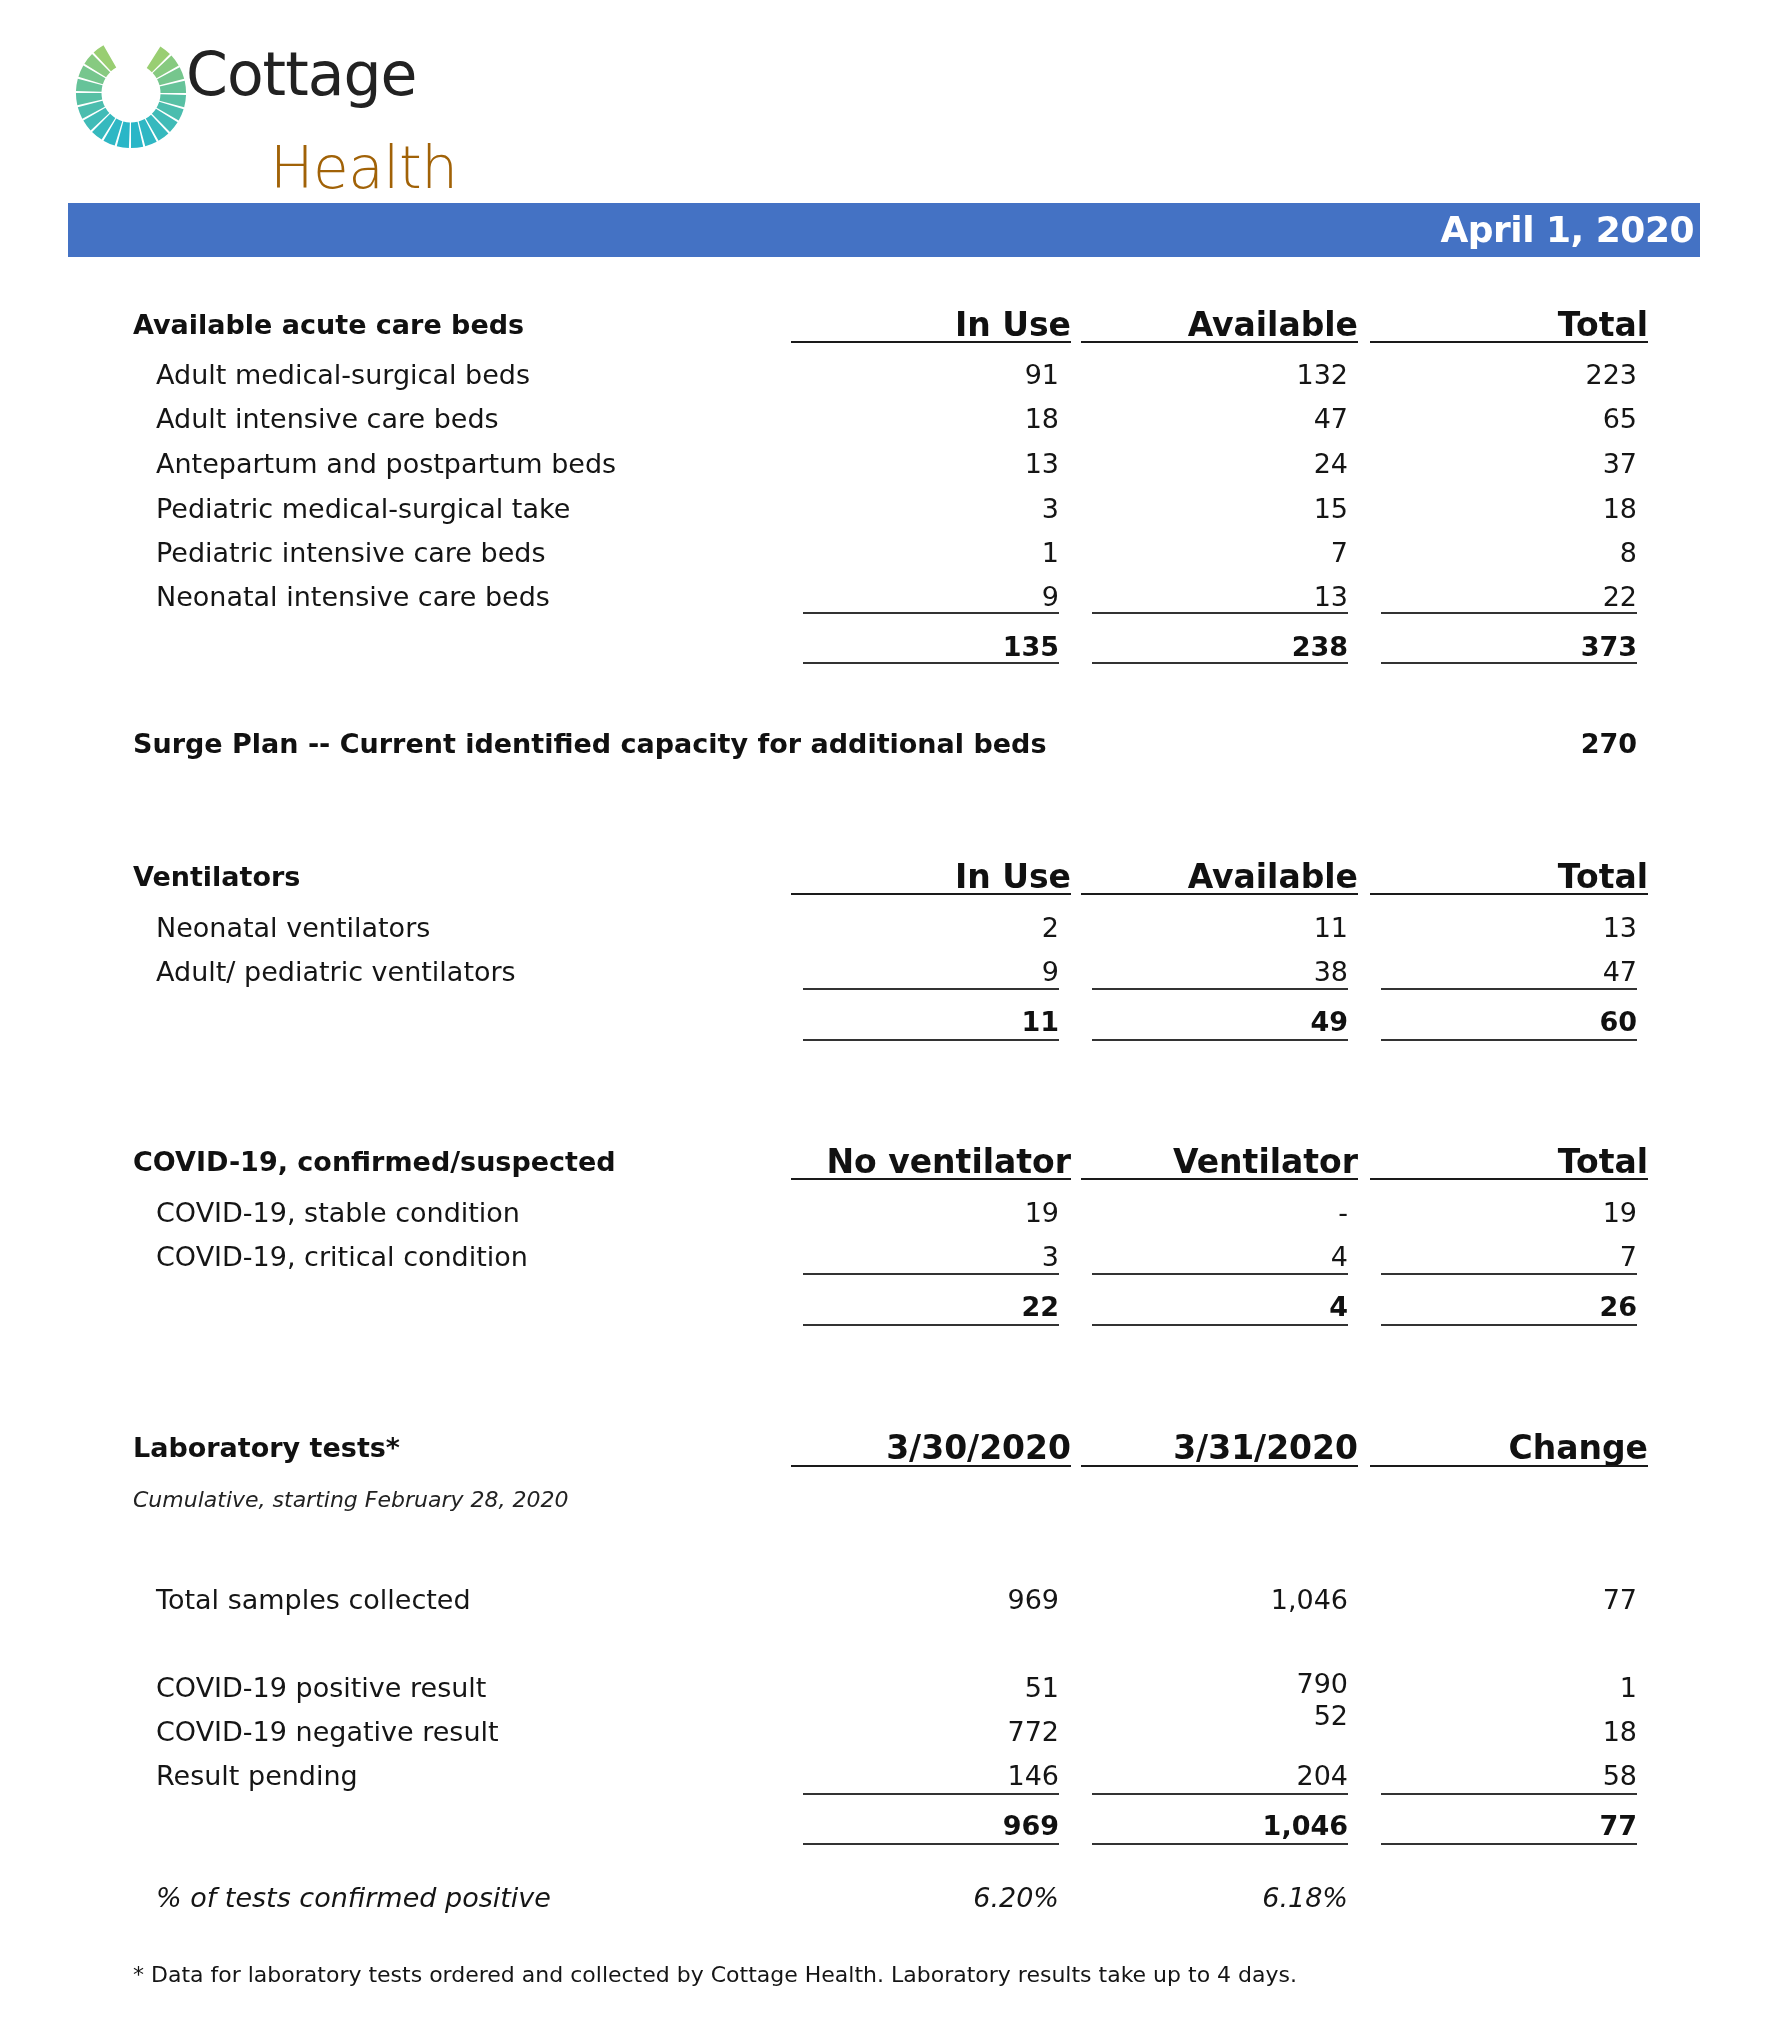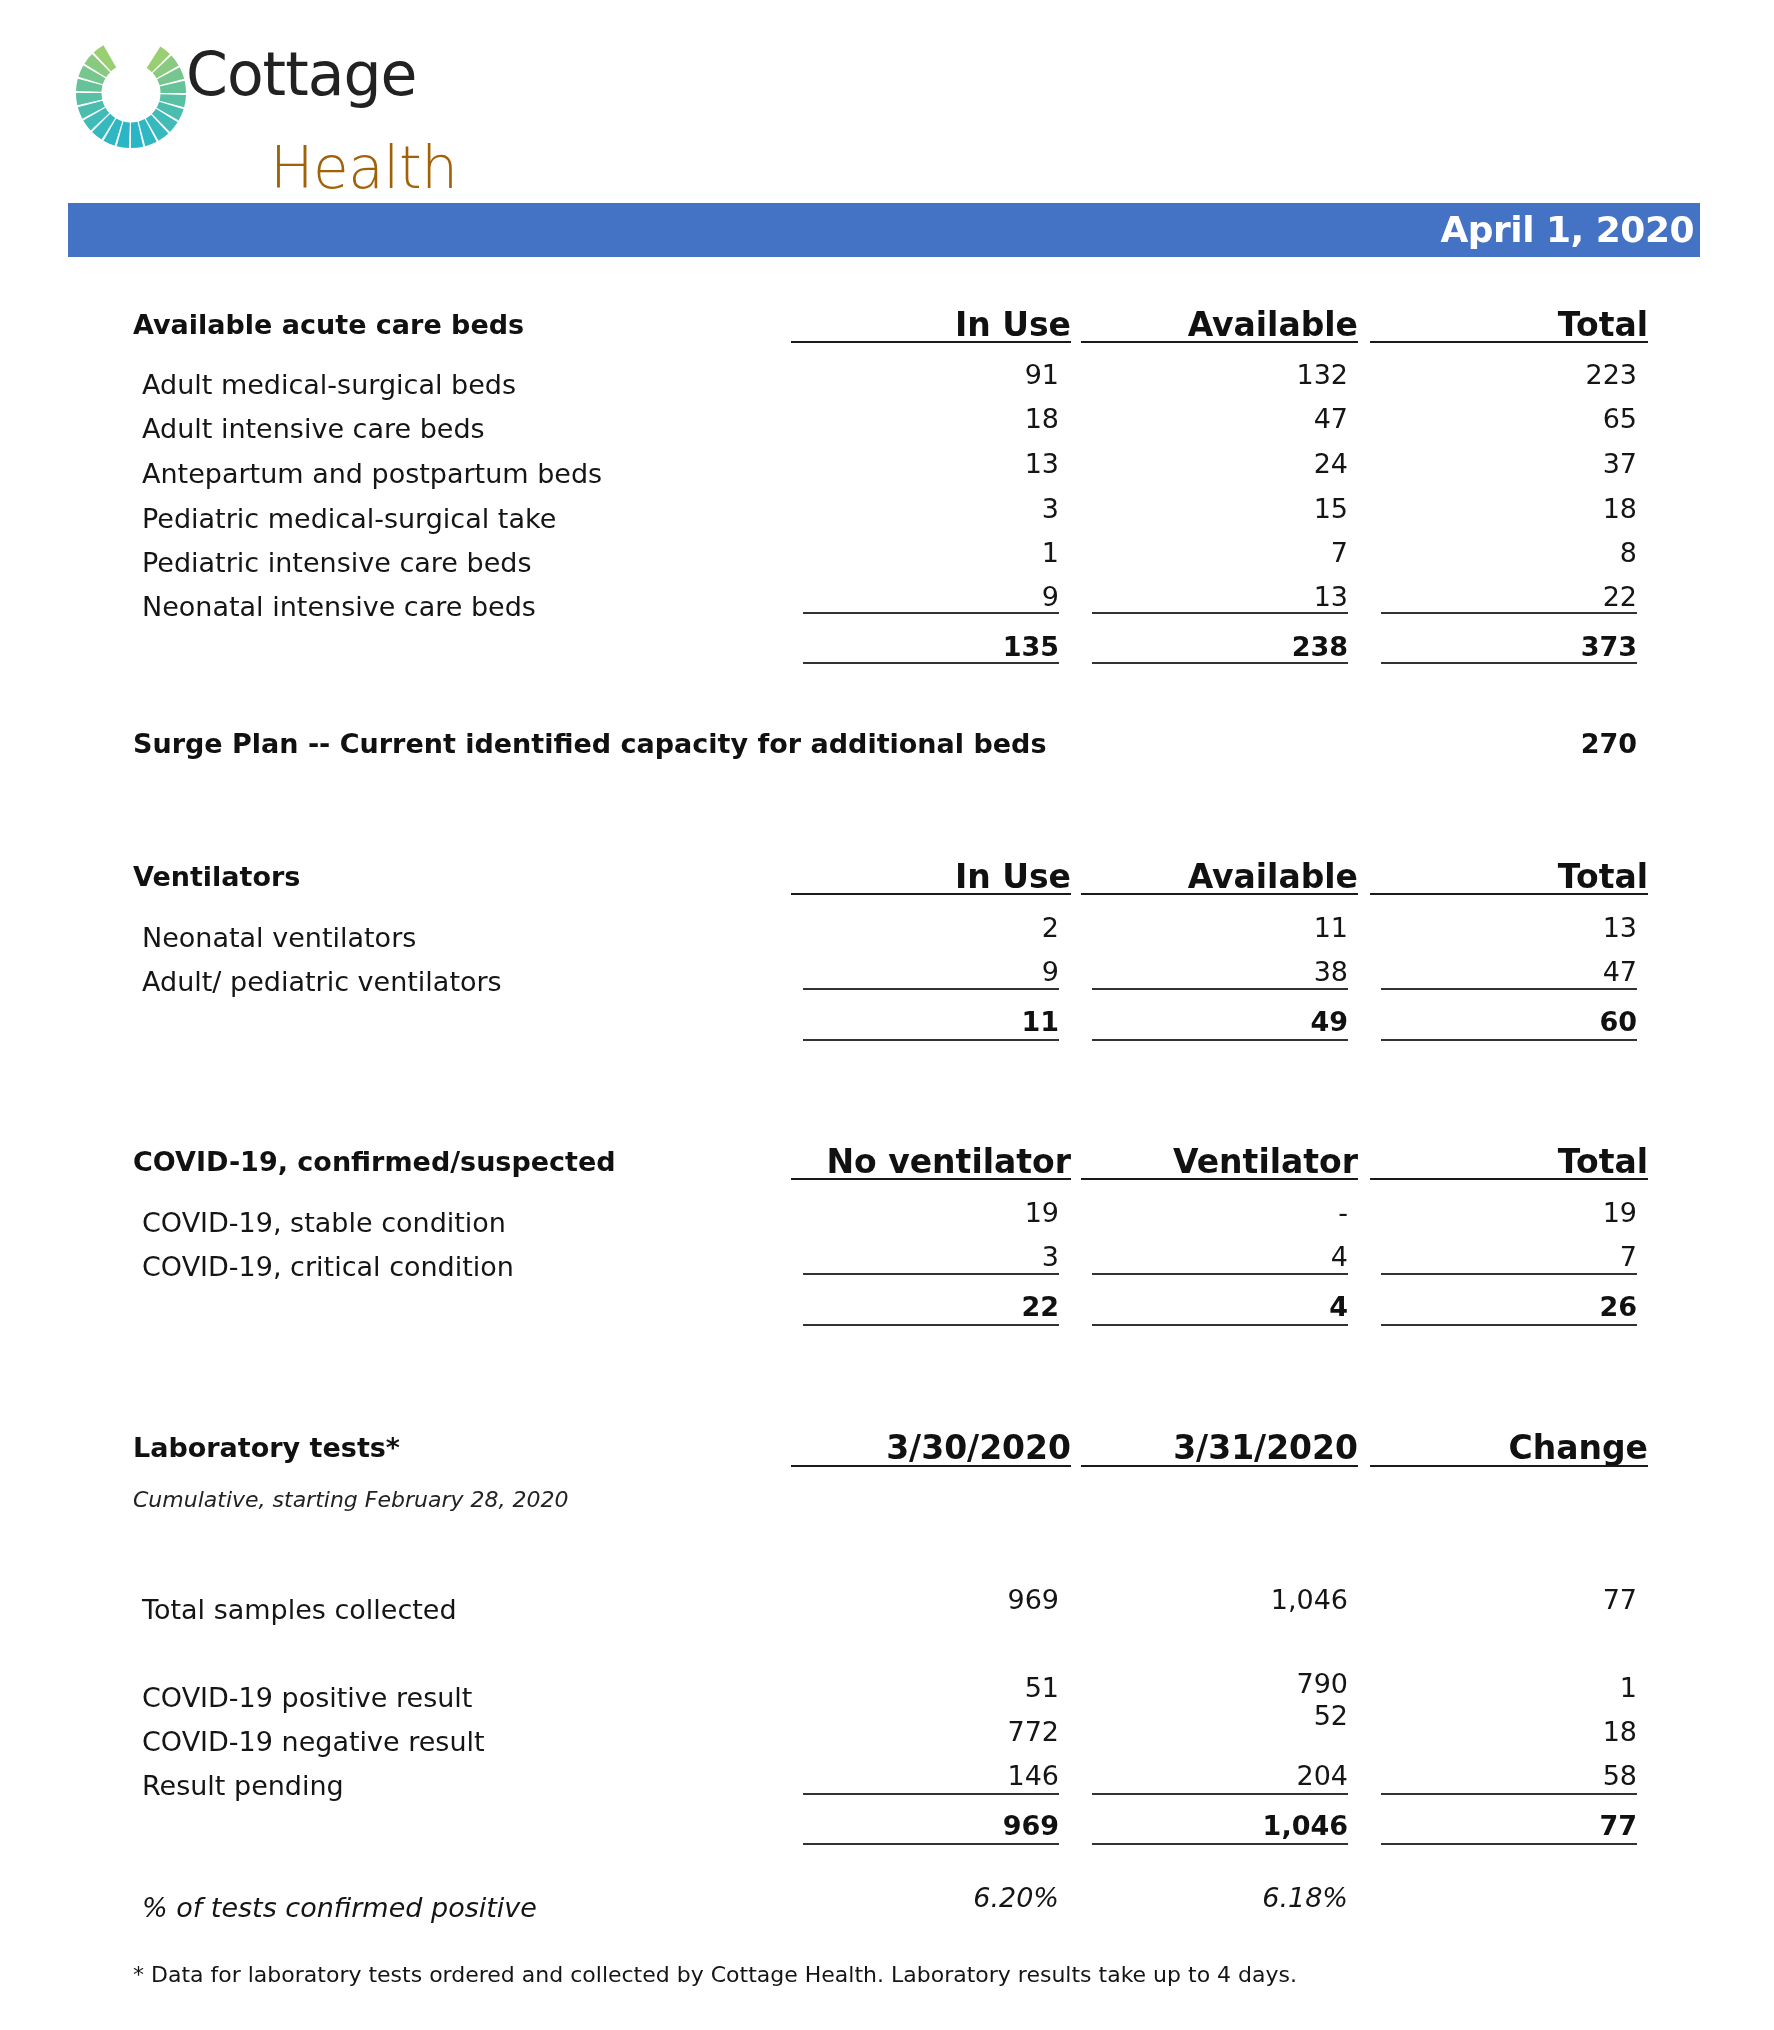--- a/index.html
+++ b/index.html
@@ -11,21 +11,21 @@
                 font-family: "DejaVu Sans", sans-serif; letter-spacing: -1px; line-height: 1; }
   .logo-word2 { position: absolute; left: 270px; top: 103px; font-size: 58px; color: #a16207; font-weight: 300;
                 font-family: "DejaVu Sans", sans-serif; letter-spacing: -0.5px; line-height: 1; margin-top: 36px; }
   
   .banner { position: absolute; left: 68px; top: 203px; width: 1632px; height: 54px;
             background: #4472c4; color: #fff; font-weight: bold; font-size: 36px; }
   .banner .title { position: absolute; left: 6px; top: 6px; letter-spacing: -0.5px; }
   .banner .date { position: absolute; right: 6px; top: 6px; letter-spacing: -0.5px; }
   
   .heading { position: absolute; left: 133px; font-size: 27px; font-weight: bold; line-height: 32px; transform: translateY(-16px); white-space: nowrap; }
-  .label { position: absolute; left: 142px; font-size: 27px; line-height: 32px; transform: translateY(-16px); white-space: nowrap; color: #151515; margin-top: 10px; }
+  .label { position: absolute; left: 156px; font-size: 27px; line-height: 32px; transform: translateY(-16px); white-space: nowrap; color: #151515; }
   .sub { position: absolute; left: 133px; font-size: 22px; font-style: italic; line-height: 28px; transform: translateY(-14px); white-space: nowrap; color: #222; }
   .colhead { position: absolute; font-size: 33px; font-weight: bold; text-align: right; line-height: 32px; transform: translateY(-16px); white-space: nowrap; }
   .val { position: absolute; font-size: 27px; text-align: right; line-height: 32px; transform: translateY(-16px); white-space: nowrap; color: #151515; }
   .val.bold { font-weight: bold; color: #111; }
   .val.ital { font-style: italic; }
   .hline { position: absolute; height: 2px; background: #1a1a1a; }
   .hline.thin { height: 2px; background: #333; }
   .c1h { left: 791px; width: 280px; }
   .c2h { left: 1081px; width: 277px; }
   .c3h { left: 1370px; width: 278px; }

